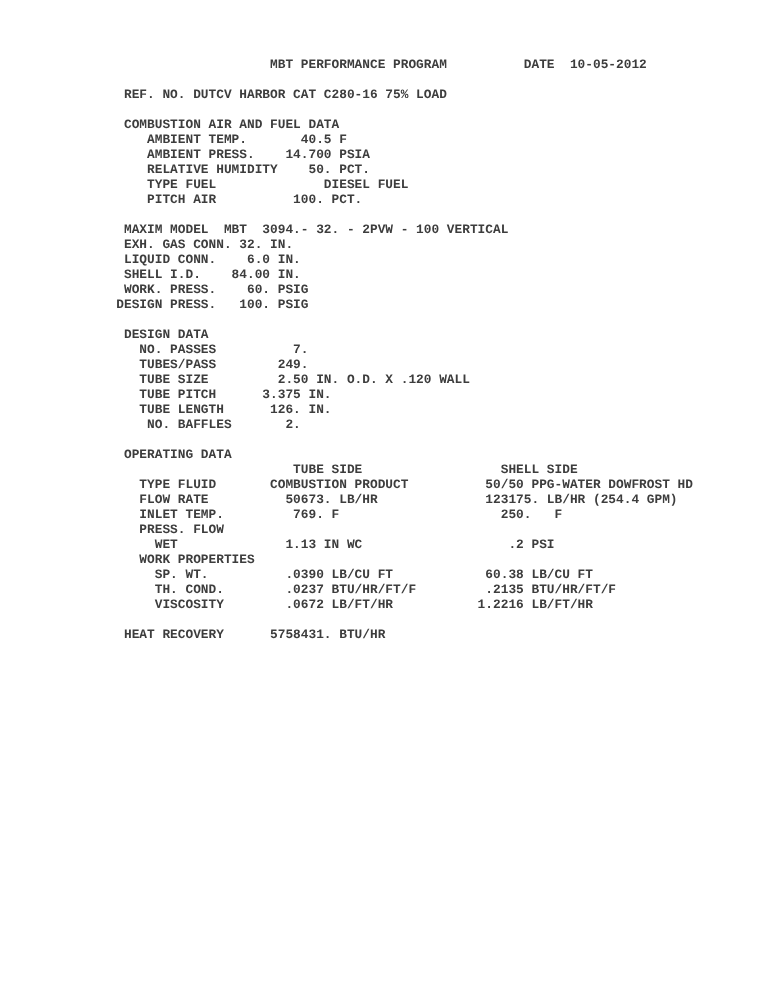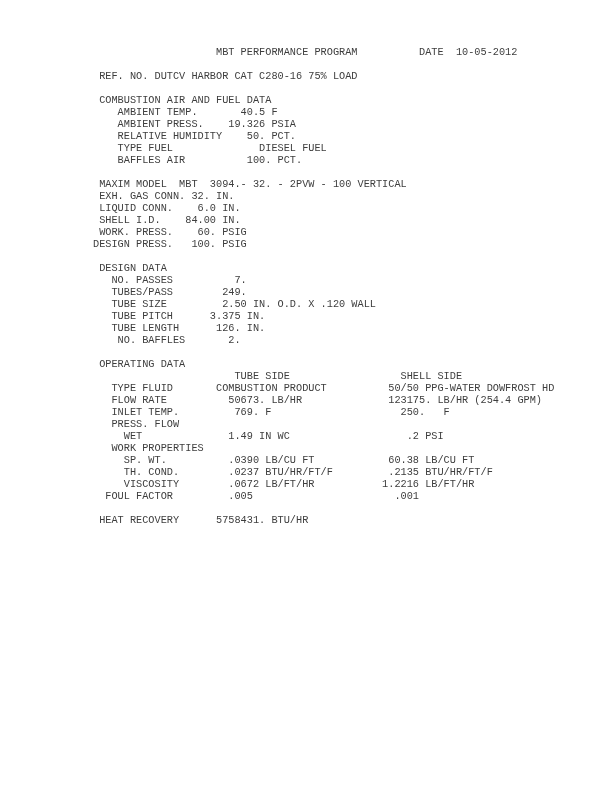--- a/index.html
+++ b/index.html
@@ -6,20 +6,21 @@
     margin: 0;
     padding: 0;
     background: #ffffff;
   }
   .page {
     position: relative;
     width: 612px;
     height: 616px;
     background: #ffffff;
     overflow: hidden;
+    font-weight: bold;
   }
   .report {
     position: absolute;
     left: 93px;
     top: 46px;
     font-family: "Liberation Mono", "DejaVu Sans Mono", monospace;
     font-size: 10.26px;
     line-height: 12px;
     color: #3d3d3d;
   }
@@ -32,24 +33,24 @@
 <body>
 
 <div class="page">
   <div class="report">
       <div class="line">                    MBT PERFORMANCE PROGRAM          DATE  10-05-2012</div>
       <div class="line"></div>
       <div class="line"> REF. NO. DUTCV HARBOR CAT C280-16 75% LOAD</div>
       <div class="line"></div>
       <div class="line"> COMBUSTION AIR AND FUEL DATA</div>
       <div class="line">    AMBIENT TEMP.       40.5 F</div>
-      <div class="line">    AMBIENT PRESS.    19.326 PSIA</div>
+      <div class="line">    AMBIENT PRESS.    14.700 PSIA</div>
       <div class="line">    RELATIVE HUMIDITY    50. PCT.</div>
       <div class="line">    TYPE FUEL              DIESEL FUEL</div>
-      <div class="line">    BAFFLES AIR          100. PCT.</div>
+      <div class="line">    PITCH AIR          100. PCT.</div>
       <div class="line"></div>
       <div class="line"> MAXIM MODEL  MBT  3094.- 32. - 2PVW - 100 VERTICAL</div>
       <div class="line"> EXH. GAS CONN. 32. IN.</div>
       <div class="line"> LIQUID CONN.    6.0 IN.</div>
       <div class="line"> SHELL I.D.    84.00 IN.</div>
       <div class="line"> WORK. PRESS.    60. PSIG</div>
       <div class="line">DESIGN PRESS.   100. PSIG</div>
       <div class="line"></div>
       <div class="line"> DESIGN DATA</div>
       <div class="line">   NO. PASSES          7.</div>
@@ -58,22 +59,21 @@
       <div class="line">   TUBE PITCH      3.375 IN.</div>
       <div class="line">   TUBE LENGTH      126. IN.</div>
       <div class="line">    NO. BAFFLES       2.</div>
       <div class="line"></div>
       <div class="line"> OPERATING DATA</div>
       <div class="line">                       TUBE SIDE                  SHELL SIDE</div>
       <div class="line">   TYPE FLUID       COMBUSTION PRODUCT          50/50 PPG-WATER DOWFROST HD</div>
       <div class="line">   FLOW RATE          50673. LB/HR              123175. LB/HR (254.4 GPM)</div>
       <div class="line">   INLET TEMP.         769. F                     250.   F</div>
       <div class="line">   PRESS. FLOW</div>
-      <div class="line">     WET              1.49 IN WC                   .2 PSI</div>
+      <div class="line">     WET              1.13 IN WC                   .2 PSI</div>
       <div class="line">   WORK PROPERTIES</div>
       <div class="line">     SP. WT.          .0390 LB/CU FT            60.38 LB/CU FT</div>
       <div class="line">     TH. COND.        .0237 BTU/HR/FT/F         .2135 BTU/HR/FT/F</div>
       <div class="line">     VISCOSITY        .0672 LB/FT/HR           1.2216 LB/FT/HR</div>
-      <div class="line">  FOUL FACTOR         .005                       .001</div>
       <div class="line"></div>
       <div class="line"> HEAT RECOVERY      5758431. BTU/HR</div>
     </div>
 </div>
 
 </body></html>

